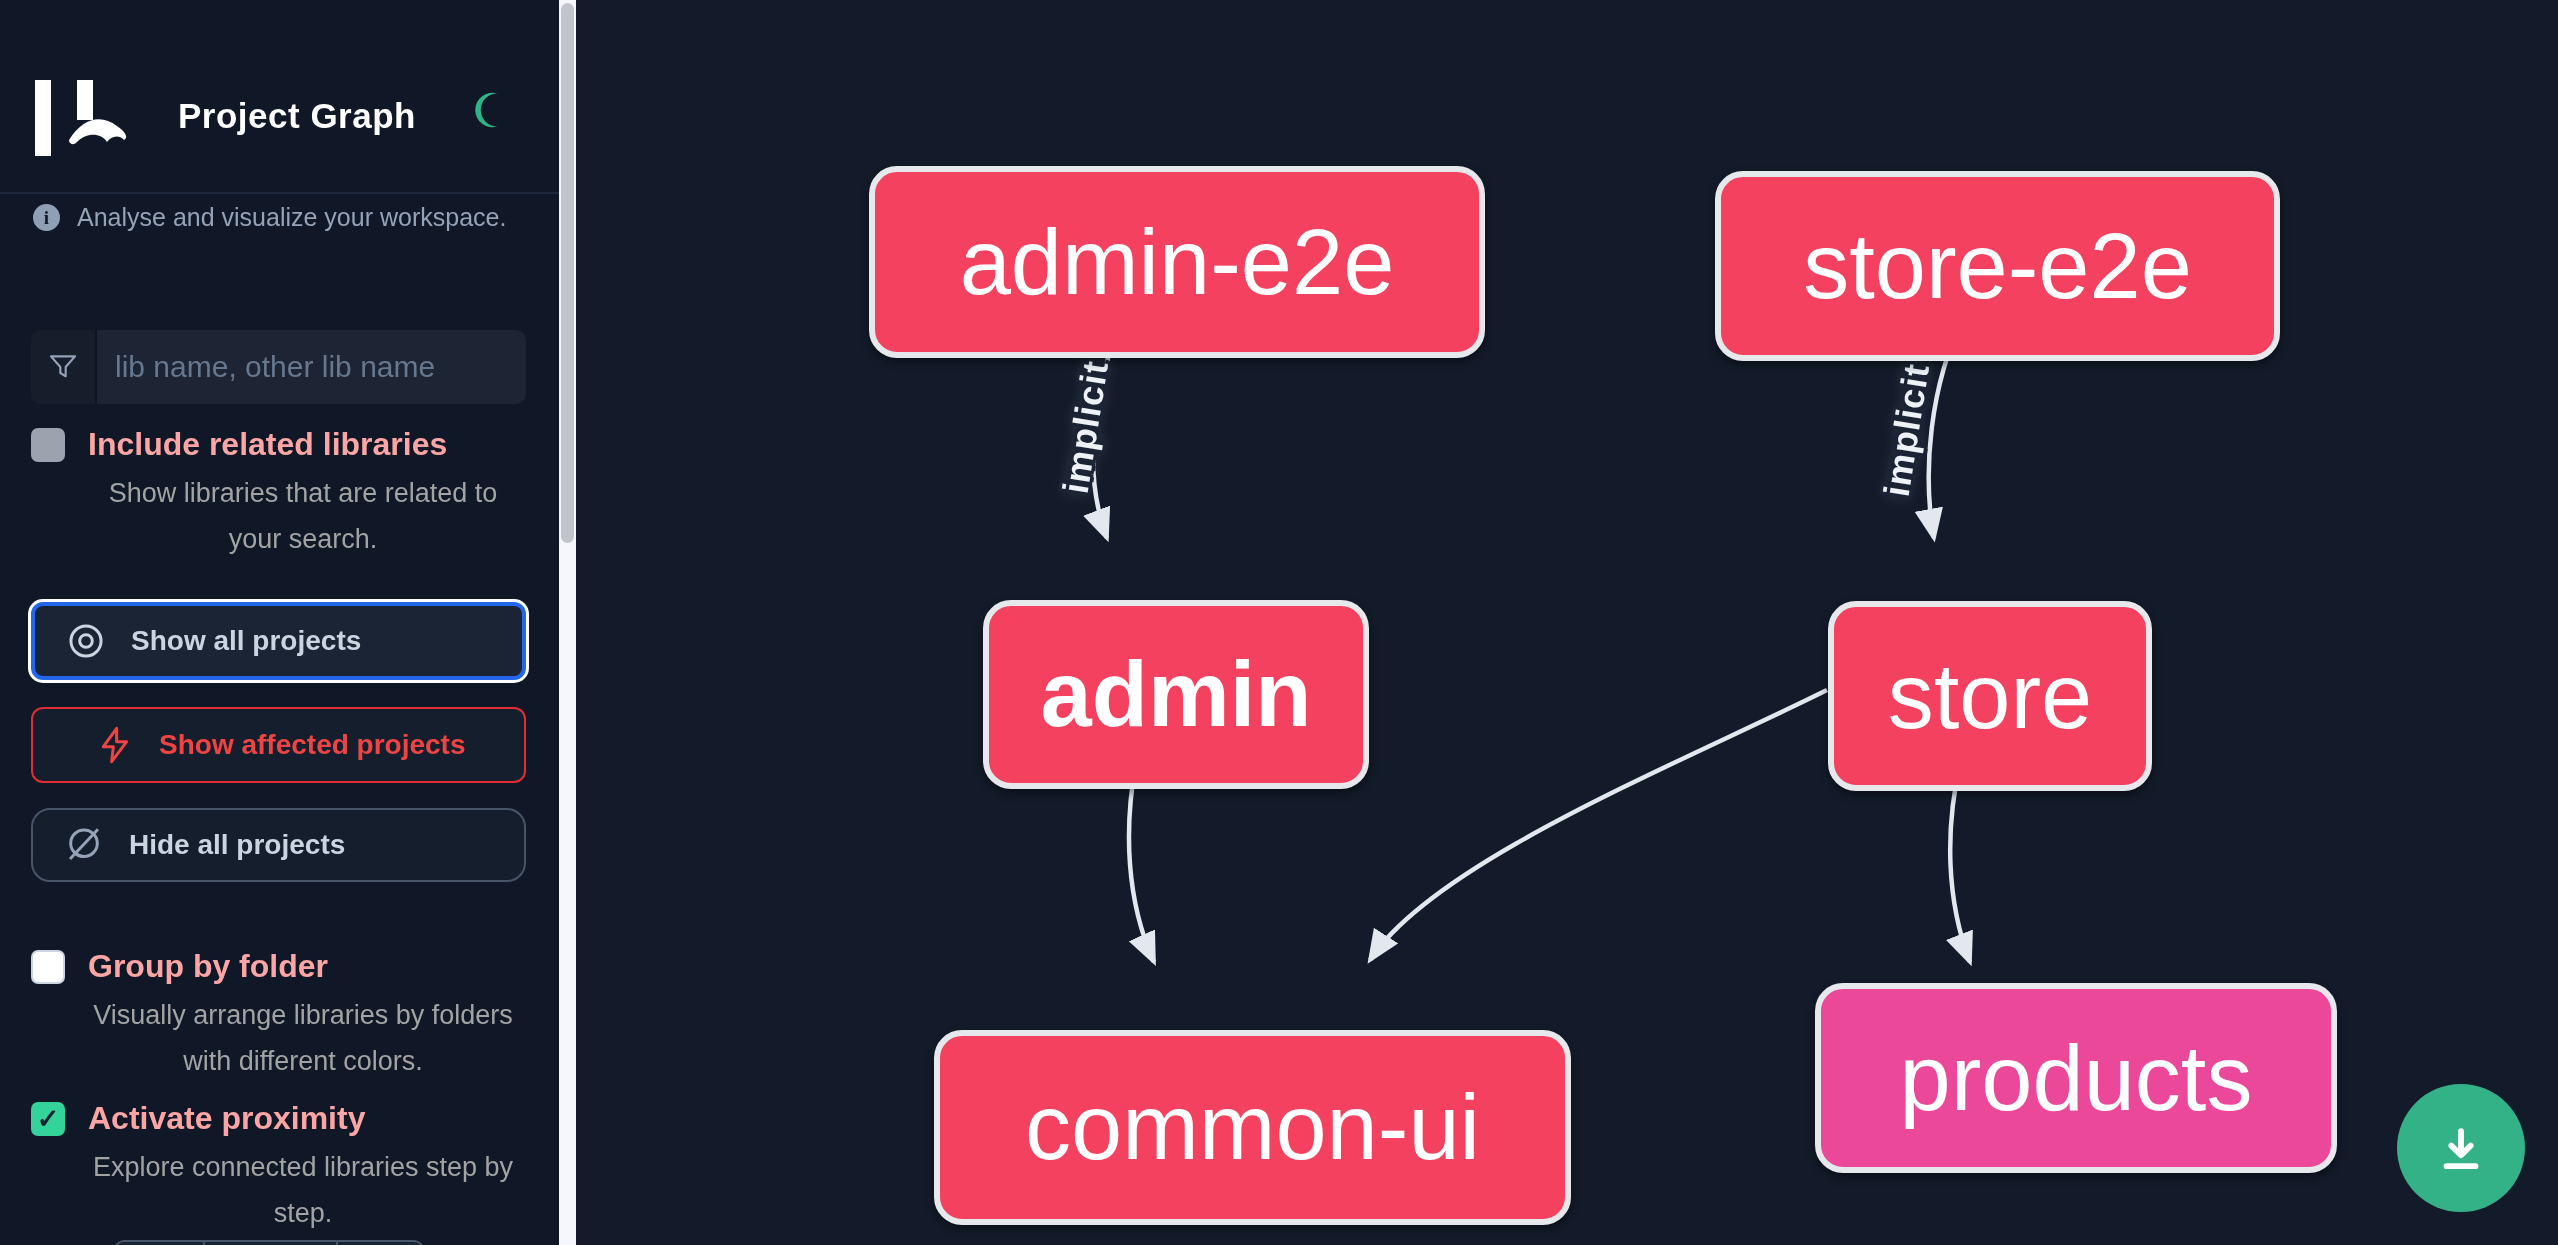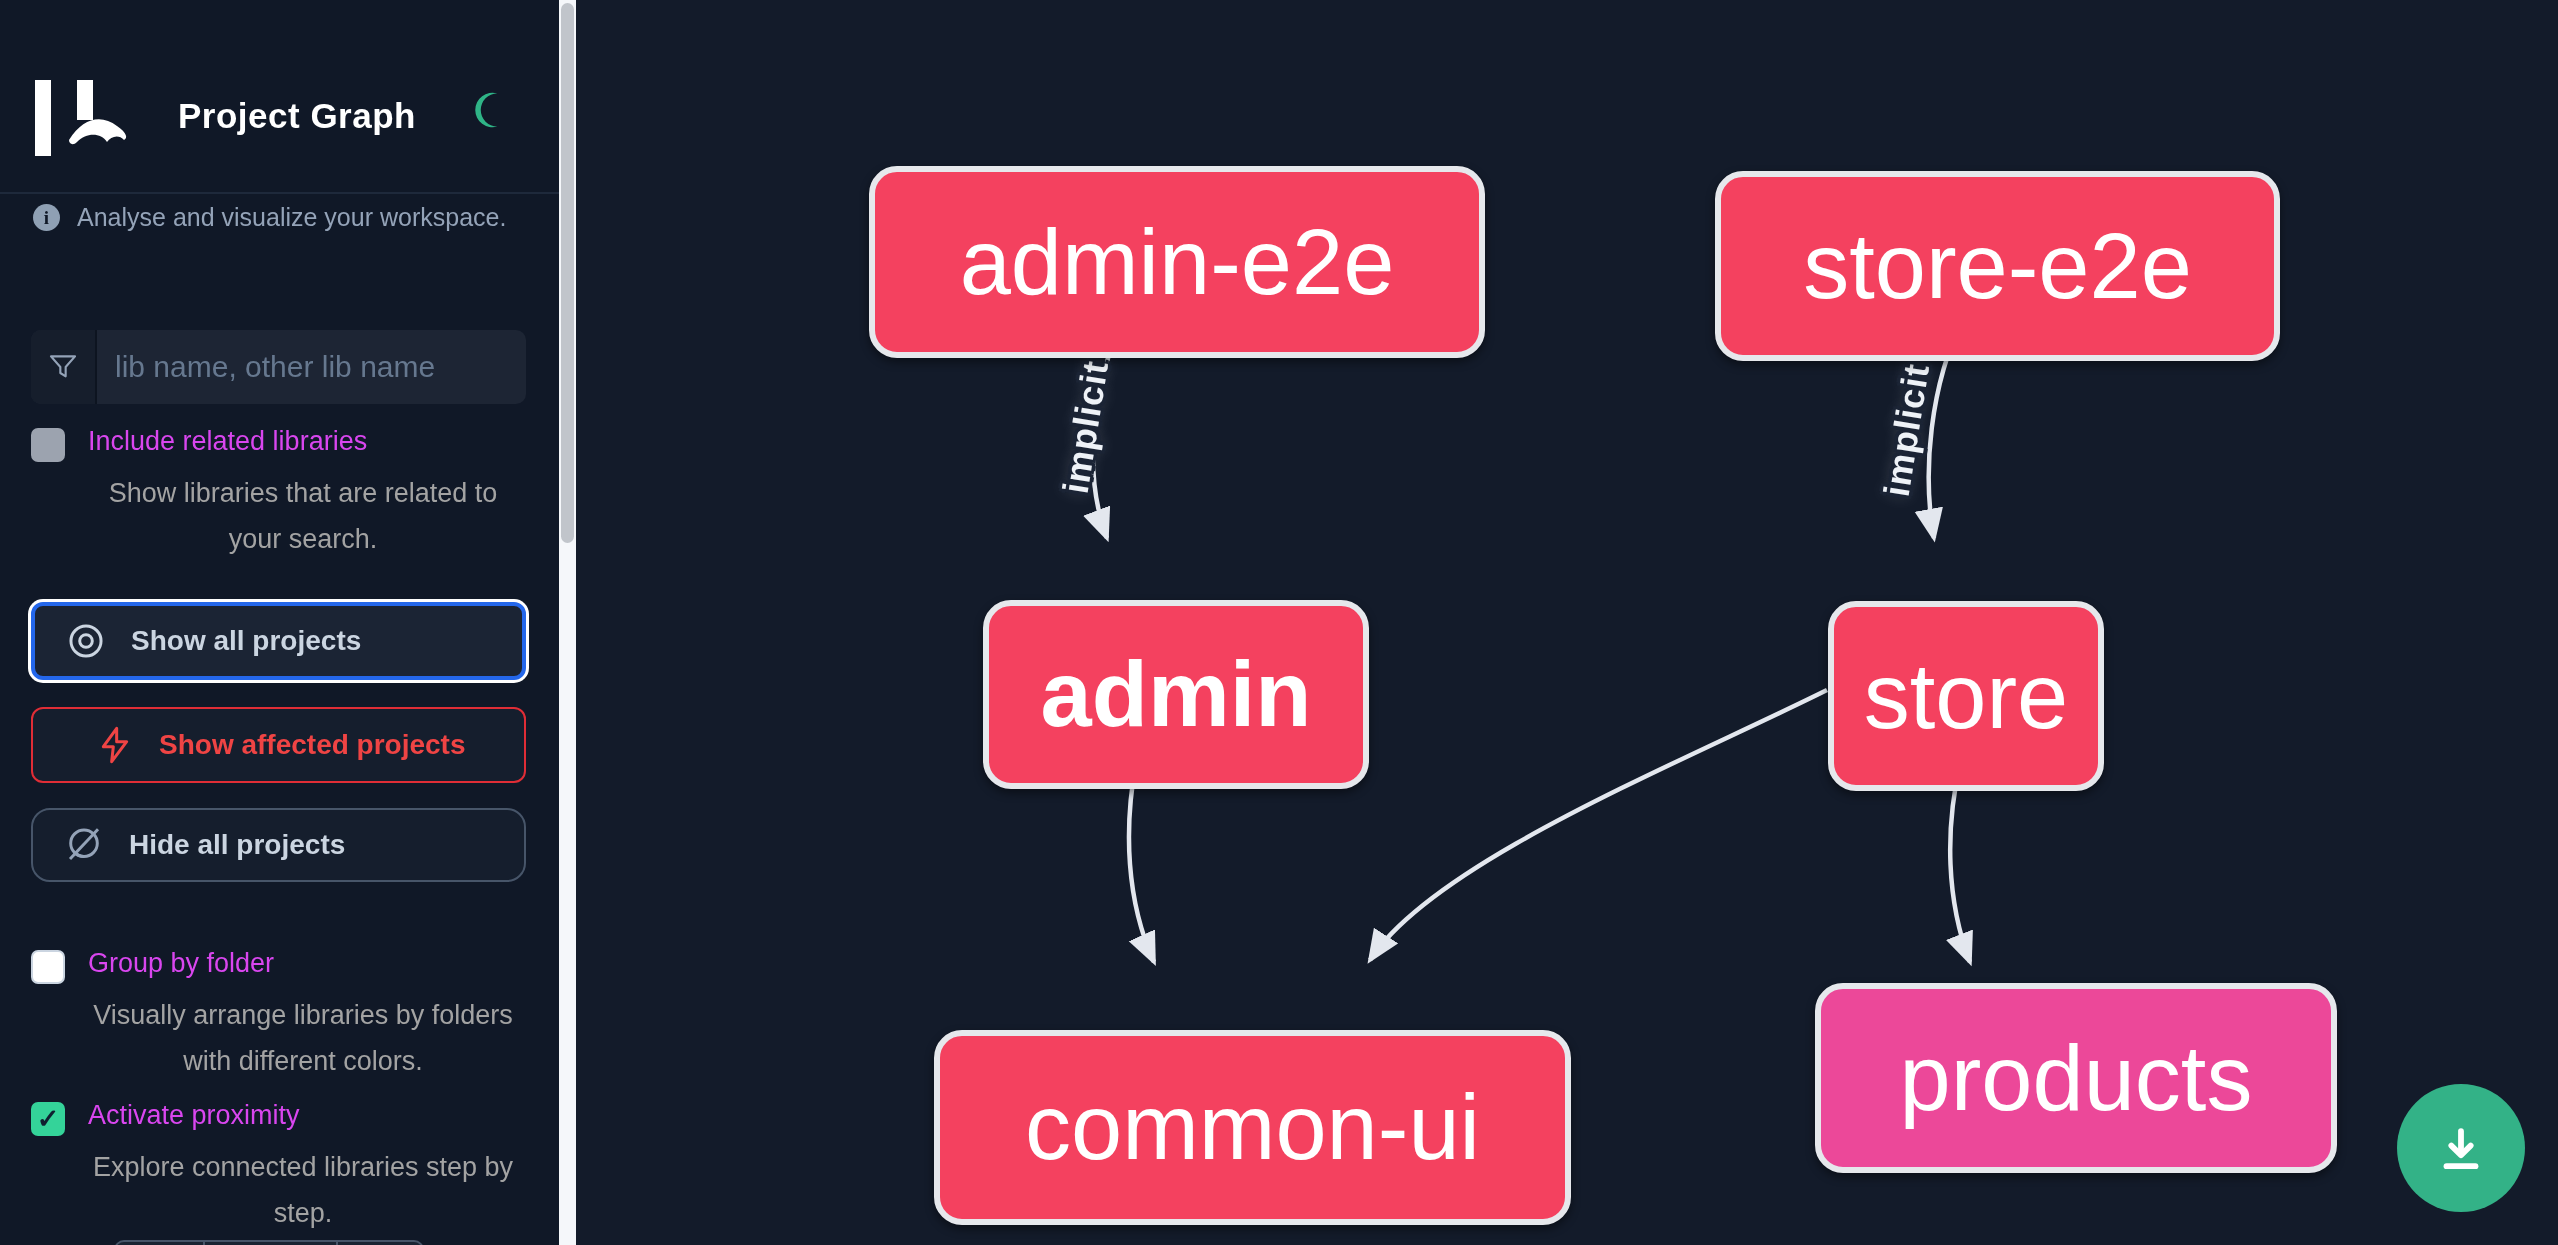--- a/index.html
+++ b/index.html
@@ -34,22 +34,22 @@
                   font-family:"Liberation Sans", sans-serif; }
   .search-input::placeholder { color:#66788f; }
 
   .toggle { position:absolute; left:31px; width:500px; }
   .toggle .box { position:absolute; left:0; top:2px; width:34px; height:34px;
                  border-radius:7px; }
   .box-disabled { background:#9ca3af; }
   .box-unchecked { background:#ffffff; border:2px solid #cbd5e1; }
   .box-checked { background:#34d399; color:#102030; font-size:27px; font-weight:bold;
                  text-align:center; line-height:34px; }
-  .toggle .lbl { position:absolute; left:57px; top:0; font-size:27px; font-weight:normal;
-                 color:#d946ef; }
+  .toggle .lbl { position:absolute; left:57px; top:0; font-size:32px; font-weight:bold;
+                 color:#fca5a5; }
   .toggle .desc { position:absolute; left:57px; top:44px; width:430px; font-size:27px;
                   line-height:46px; color:#a3a3a3;text-align:center; }
 
   .action-btn { position:absolute; left:31px; width:495px; height:78px;
                 border-radius:12px; display:flex; align-items:center; cursor:pointer;
                 background:#151e2d; border:2px solid #475569; }
   .action-btn .btn-label { margin-left:24px; font-size:28px; font-weight:bold;
                            color:#cbd5e1; }
   .action-btn svg { margin-left:30px; }
   .btn-focused { background:#1b2434; border:4px solid #2467eb;
@@ -75,21 +75,21 @@
   #edge-layer { position:absolute; left:0; top:0; }
 
   .node { position:absolute; border:6px solid #e6e8ec; border-radius:28px;
           display:flex; align-items:center; justify-content:center; color:#ffffff;
           font-size:92px; box-shadow:0 4px 10px rgba(0,0,0,.45); cursor:pointer; }
   .node-pink { background:#f4415f;margin-top:48px; }
   .node-gray { background:#ec4899;text-align:right; }
   #node-admin-e2e { left:293px; top:118px;  width:616px; height:192px; }
   #node-store-e2e { left:1139px; top:123px; width:565px; height:190px; }
   #node-admin     { left:407px; top:552px;  width:386px; height:189px;font-weight:bold; }
-  #node-store     { left:1252px; top:553px; width:276px; height:190px; }
+  #node-store     { left:1252px; top:553px; width:324px; height:190px; }
   #node-common-ui { left:358px; top:982px;  width:637px; height:195px; }
   #node-products  { left:1239px; top:983px; width:522px; height:190px; }
 
   .edge-label { position:absolute; font-size:36px; font-weight:bold; color:#eef2f7;
                 letter-spacing:1px; white-space:nowrap;
                 text-shadow:-4px 0 0 #1b2435, 4px 0 0 #1b2435, 0 -4px 0 #1b2435,
                              0 4px 0 #1b2435, -3px -3px 0 #1b2435, 3px 3px 0 #1b2435,
                              -3px 3px 0 #1b2435, 3px -3px 0 #1b2435,
                              0 0 16px rgba(255,255,255,.30); }
   #edge-label-1 { left:510px; top:427px; transform:translate(-50%,-50%) rotate(-81deg); }

